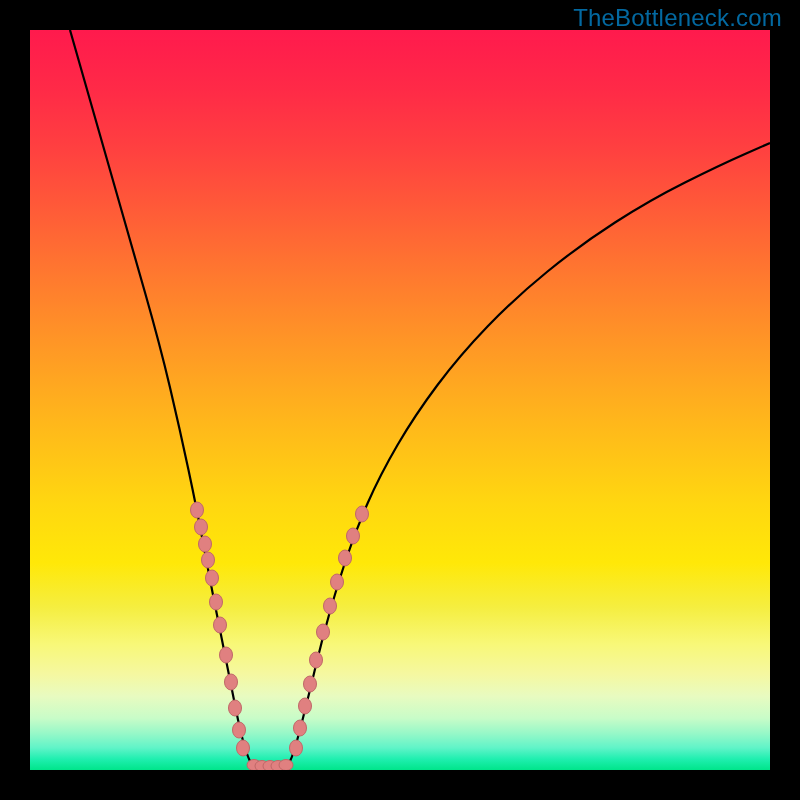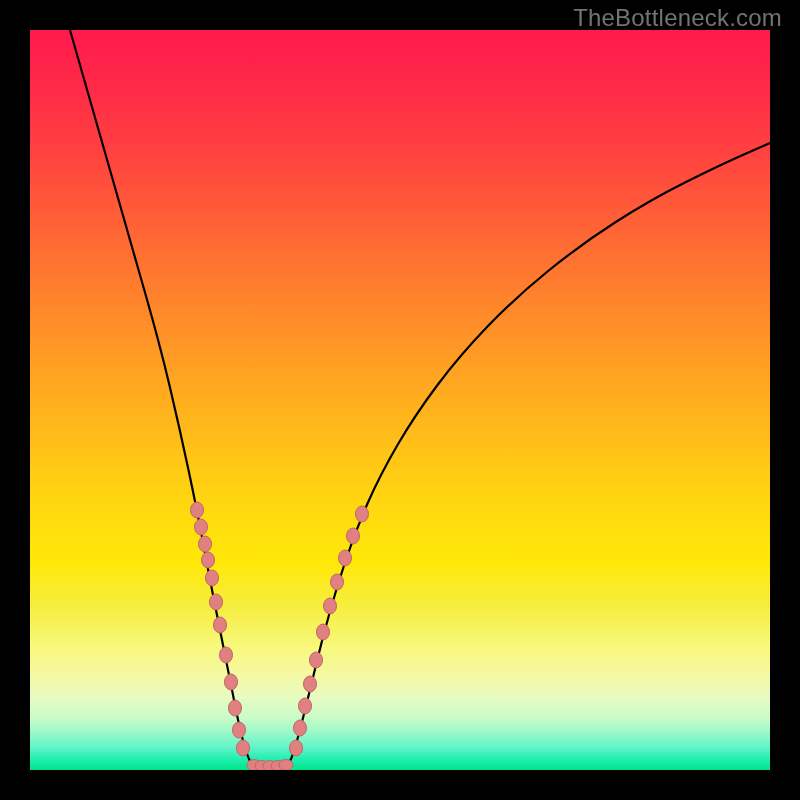--- a/index.html
+++ b/index.html
@@ -47,21 +47,21 @@
       #98f8c8 95%,
       #60f4c8 97%,
       #20efb0 98.5%,
       #00e58a 100%
     );
   }
   .watermark {
     position: absolute;
     top: 4px;
     right: 18px;
-    color: #737373;
+    color: #0369a1;
     font-size: 24px;
     font-weight: 500;
     letter-spacing: 0.2px;
     z-index: 50;
   }
   svg.curve {
     position: absolute;
     inset: 0;
     width: 740px;
     height: 740px;

